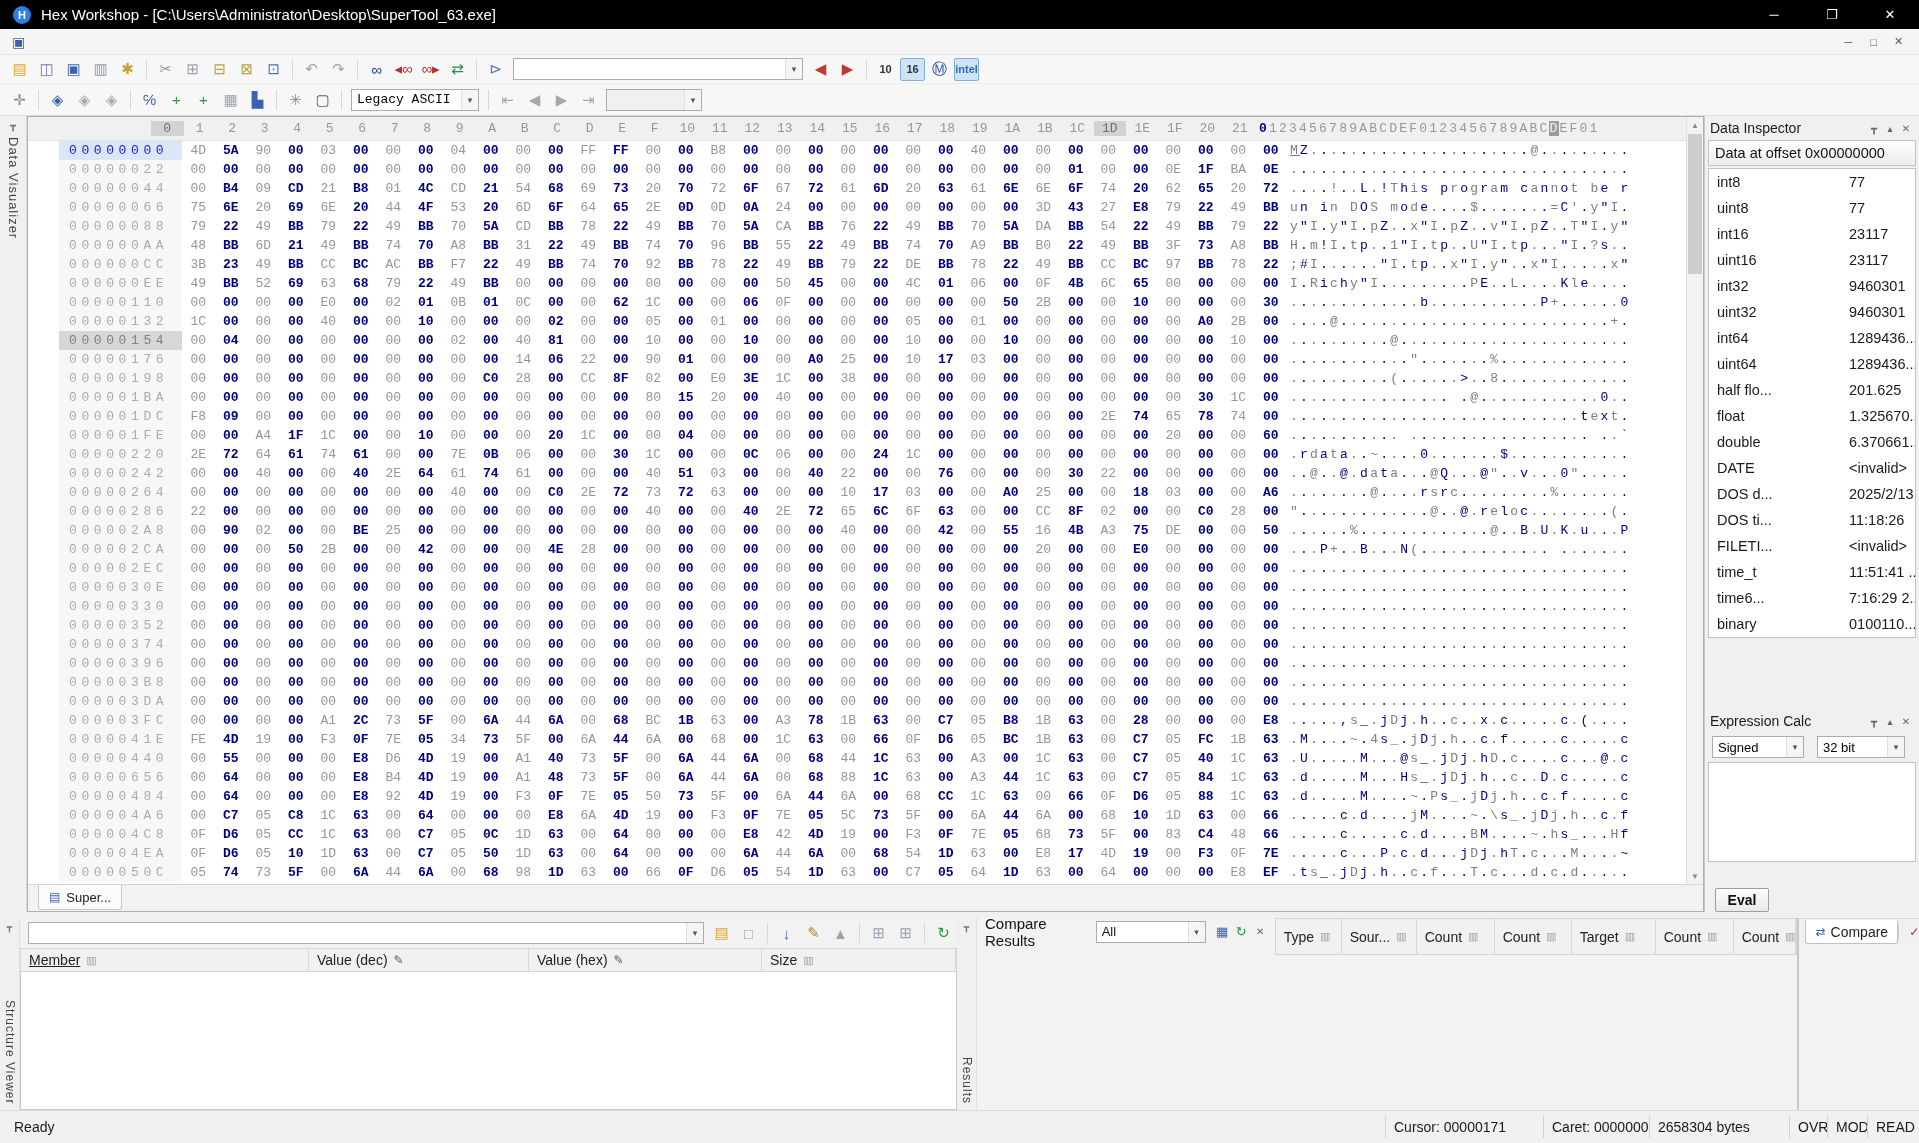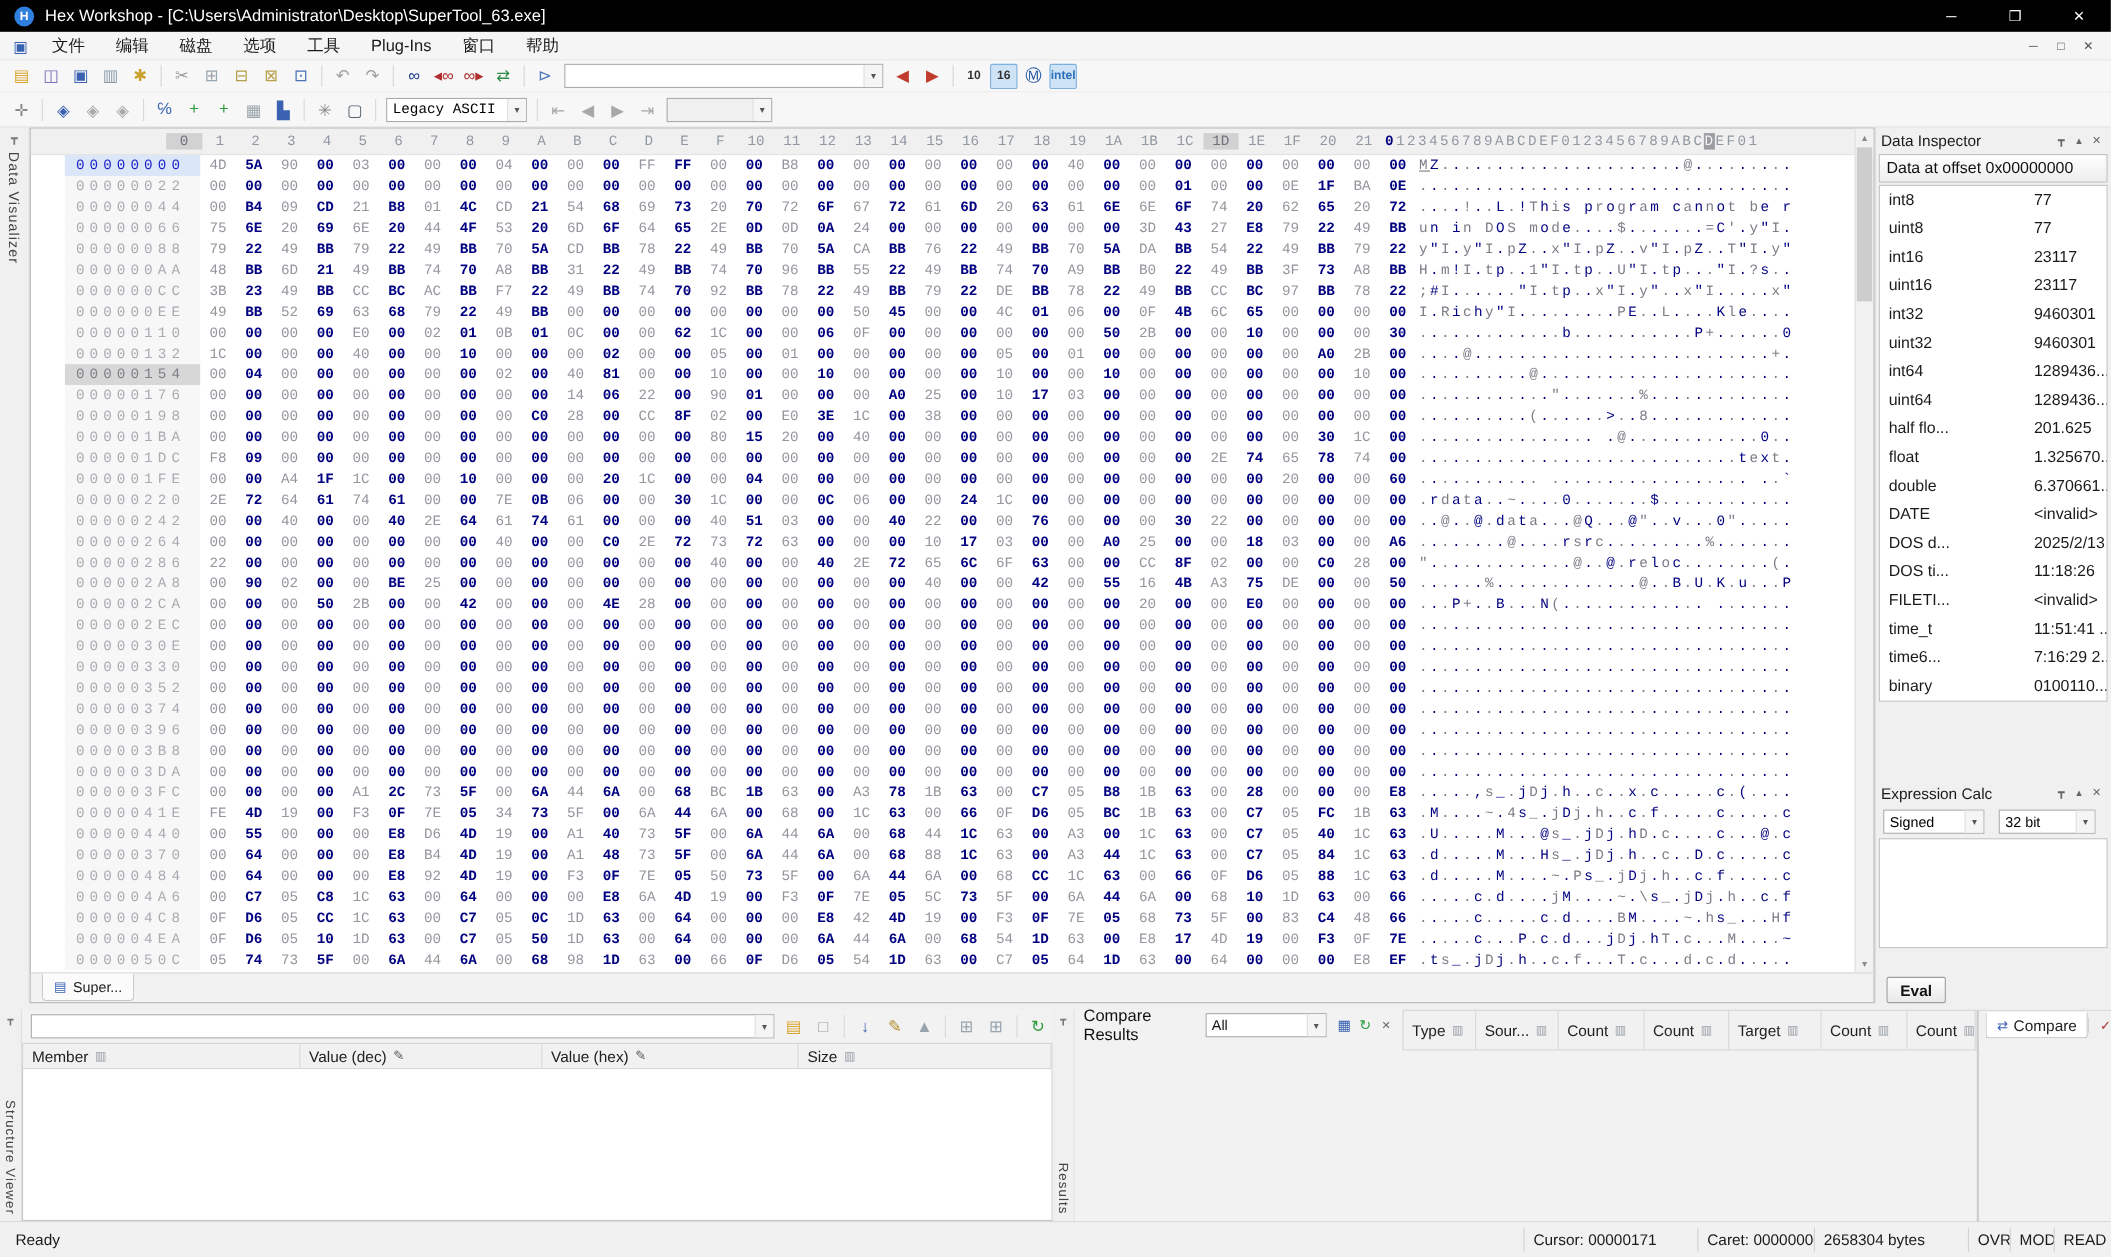--- a/index.html
+++ b/index.html
@@ -123,30 +123,20 @@
   <div class="title-text">Hex Workshop - [C:\Users\Administrator\Desktop\SuperTool_63.exe]</div>
   <div class="winbtns">
     <div class="winbtn">─</div>
     <div class="winbtn">❐</div>
     <div class="winbtn">✕</div>
   </div>
 </div>
 
 <div class="menubar">
   <span class="child-icon">▣</span>
-  <div id="menu-items" style="display:flex;height:100%">
-      <div class="menu-item">文件</div>
-      <div class="menu-item">编辑</div>
-      <div class="menu-item">磁盘</div>
-      <div class="menu-item">选项</div>
-      <div class="menu-item">工具</div>
-      <div class="menu-item">Plug-Ins</div>
-      <div class="menu-item">窗口</div>
-      <div class="menu-item">帮助</div>
-    </div>
   <div class="mdi-btns">
     <span class="mdi-btn">─</span>
     <span class="mdi-btn">□</span>
     <span class="mdi-btn">✕</span>
   </div>
 </div>
 
 <div class="tb tb1" id="toolbar1">
     <span class="tbi" style="color: rgb(219, 165, 48);">▤</span>
     <span class="tbi" style="color: rgb(125, 111, 184);">◫</span>
@@ -1506,21 +1496,21 @@
           <span class="hbyte od">63</span>
           <span class="hbyte ev">00</span>
           <span class="hbyte od">C7</span>
           <span class="hbyte ev">05</span>
           <span class="hbyte od">40</span>
           <span class="hbyte ev">1C</span>
           <span class="hbyte od">63</span>
           <span class="hascii"><span class="ev">.</span><span class="od">U</span><span class="ev">.</span><span class="od">.</span><span class="ev">.</span><span class="od">.</span><span class="ev">.</span><span class="od">M</span><span class="ev">.</span><span class="od">.</span><span class="ev">.</span><span class="od">@</span><span class="ev">s</span><span class="od">_</span><span class="ev">.</span><span class="od">j</span><span class="ev">D</span><span class="od">j</span><span class="ev">.</span><span class="od">h</span><span class="ev">D</span><span class="od">.</span><span class="ev">c</span><span class="od">.</span><span class="ev">.</span><span class="od">.</span><span class="ev">.</span><span class="od">c</span><span class="ev">.</span><span class="od">.</span><span class="ev">.</span><span class="od">@</span><span class="ev">.</span><span class="od">c</span></span>
         </div>
         <div class="hrow">
-          <span class="hoff">00000370</span>
+          <span class="hoff">00000656</span>
           <span class="hbyte ev">00</span>
           <span class="hbyte od">64</span>
           <span class="hbyte ev">00</span>
           <span class="hbyte od">00</span>
           <span class="hbyte ev">00</span>
           <span class="hbyte od">E8</span>
           <span class="hbyte ev">B4</span>
           <span class="hbyte od">4D</span>
           <span class="hbyte ev">19</span>
           <span class="hbyte od">00</span>
@@ -1886,21 +1876,21 @@
           <span class="tbi" style="color: rgb(58, 98, 176);">↓</span>
           <span class="tbi" style="color: rgb(176, 138, 42);">✎</span>
           <span class="tbi" style="color: rgb(154, 164, 173);">▲</span>
           <span class="tbsep"></span>
           <span class="tbi" style="color: rgb(154, 164, 173);">⊞</span>
           <span class="tbi" style="color: rgb(154, 164, 173);">⊞</span>
           <span class="tbsep"></span>
           <span class="tbi" style="color: rgb(42, 154, 58);">↻</span>
         </div>
       <div class="lhead" id="struct-header">
-          <div class="lhcell" style="width: 252px;">
+          <div class="lhcell" style="width: 288px; text-decoration: underline;">
             <span>Member</span>
             <span class="hicon">▥</span>
           </div>
           <div class="lhcell" style="width: 220px;">
             <span>Value (dec)</span>
             <span class="pencil">✎</span>
           </div>
           <div class="lhcell" style="width: 233px;">
             <span>Value (hex)</span>
             <span class="pencil">✎</span>

